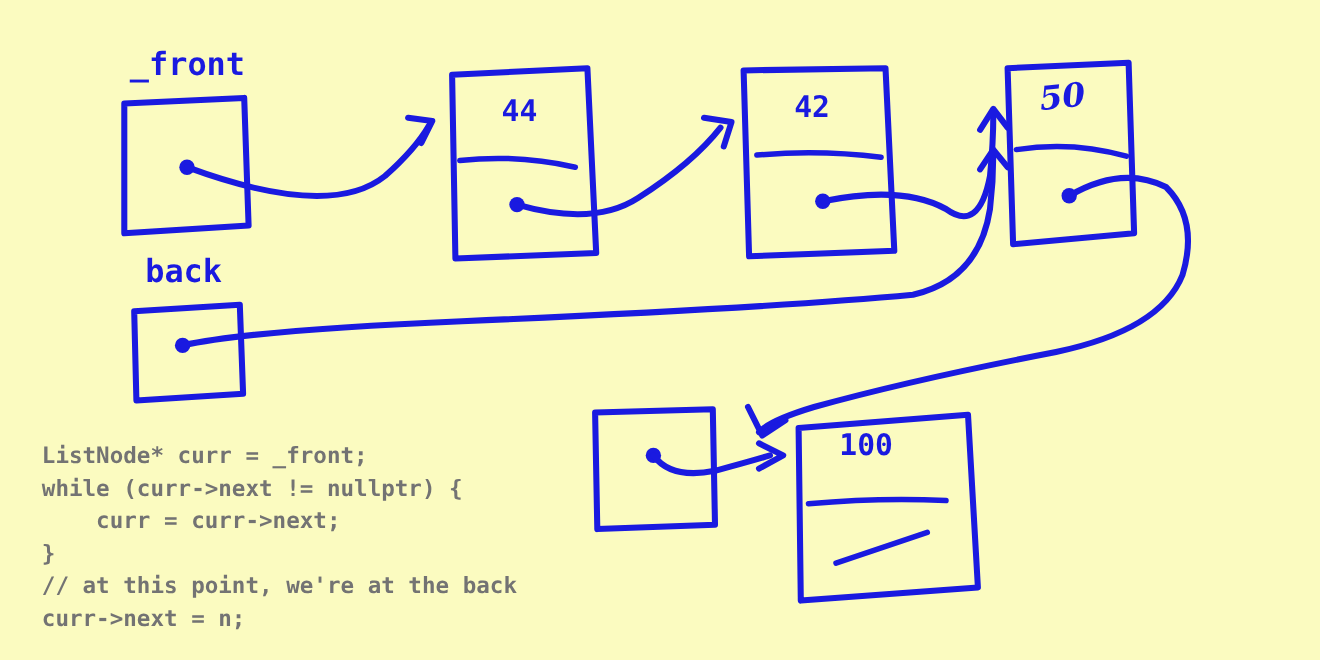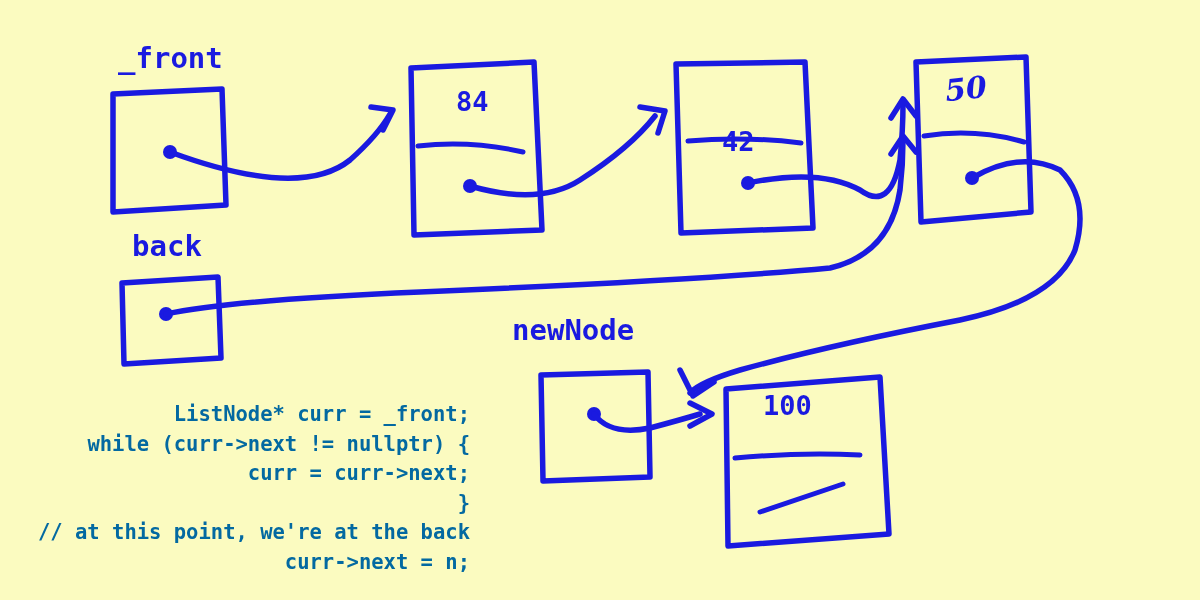--- a/index.html
+++ b/index.html
@@ -12,21 +12,20 @@
     height: 600px;
     background: #fbfbc0;
     font-family: "DejaVu Sans Mono", "Liberation Mono", monospace;
     overflow: hidden;
   }
   #canvas {
     position: relative;
     width: 1200px;
     height: 600px;
     background: #fbfbc0;
-    text-align: right;
   }
   #sketch {
     position: absolute;
     left: 0;
     top: 0;
     width: 1200px;
     height: 600px;
   }
   .lbl {
     position: absolute;
@@ -42,21 +41,21 @@
     font-family: "DejaVu Serif", "Liberation Serif", serif;
     font-size: 30px;
     font-style: italic;
     font-weight: bold;
     transform: rotate(-6deg);
   }
   #code {
     position: absolute;
     left: 38px;
     top: 400px;
-    color: #0369a1;
+    color: #737373;
     font-family: "DejaVu Sans Mono", "Liberation Mono", monospace;
     font-weight: bold;
     font-size: 20.5px;
     line-height: 29.5px;
     white-space: pre;
     margin: 0;
   }
 </style>
 </head>
 <body>
@@ -133,24 +132,23 @@
       <g>
         <path d="M594,414 Q610,436 650,428 Q680,420 700,414"></path>
         <path d="M690,403 L712,414 L690,426"></path>
       </g>
 
     </g>
   </svg>
 
   <div class="lbl ptr-label" style="left:118px; top:44px;">_front</div>
   <div class="lbl ptr-label" style="left:132px; top:232px;">back</div>
-  <div class="lbl ptr-label" style="left:512px; top:316px;">newNode</div>
 
-  <div class="lbl node-val" style="left:456px; top:88px;">84</div>
-  <div class="lbl node-val" style="left:722px; top:84px;margin-top:44px;">42</div>
+  <div class="lbl node-val" style="left:456px; top:88px;">44</div>
+  <div class="lbl node-val" style="left:722px; top:84px;">42</div>
   <div class="lbl node-val-hand" style="left:945px; top:74px;">50</div>
   <div class="lbl node-val" style="left:763px; top:392px;">100</div>
 
   <pre id="code">ListNode* curr = _front;
 while (curr-&gt;next != nullptr) {
     curr = curr-&gt;next;
 }
 // at this point, we're at the back
 curr-&gt;next = n;</pre>
 

